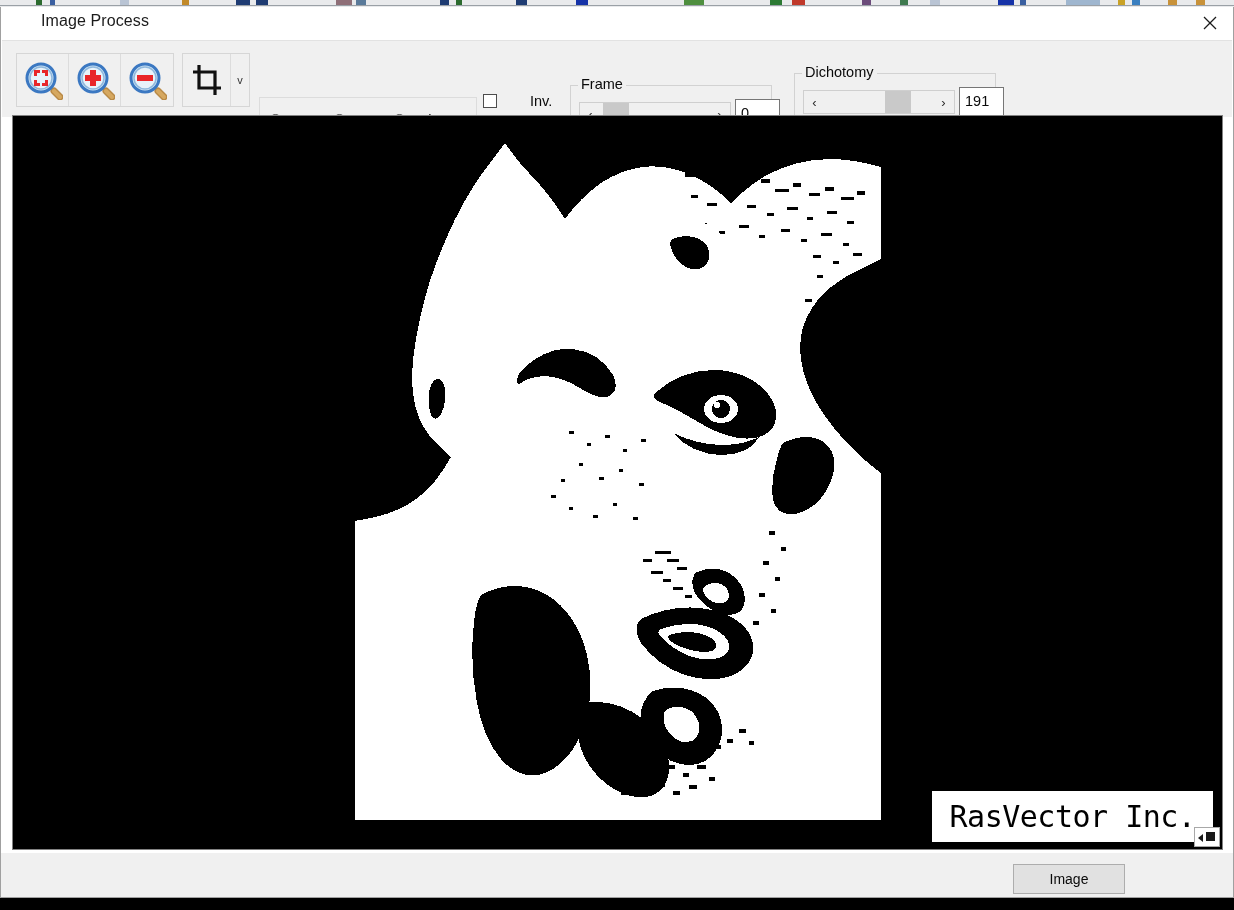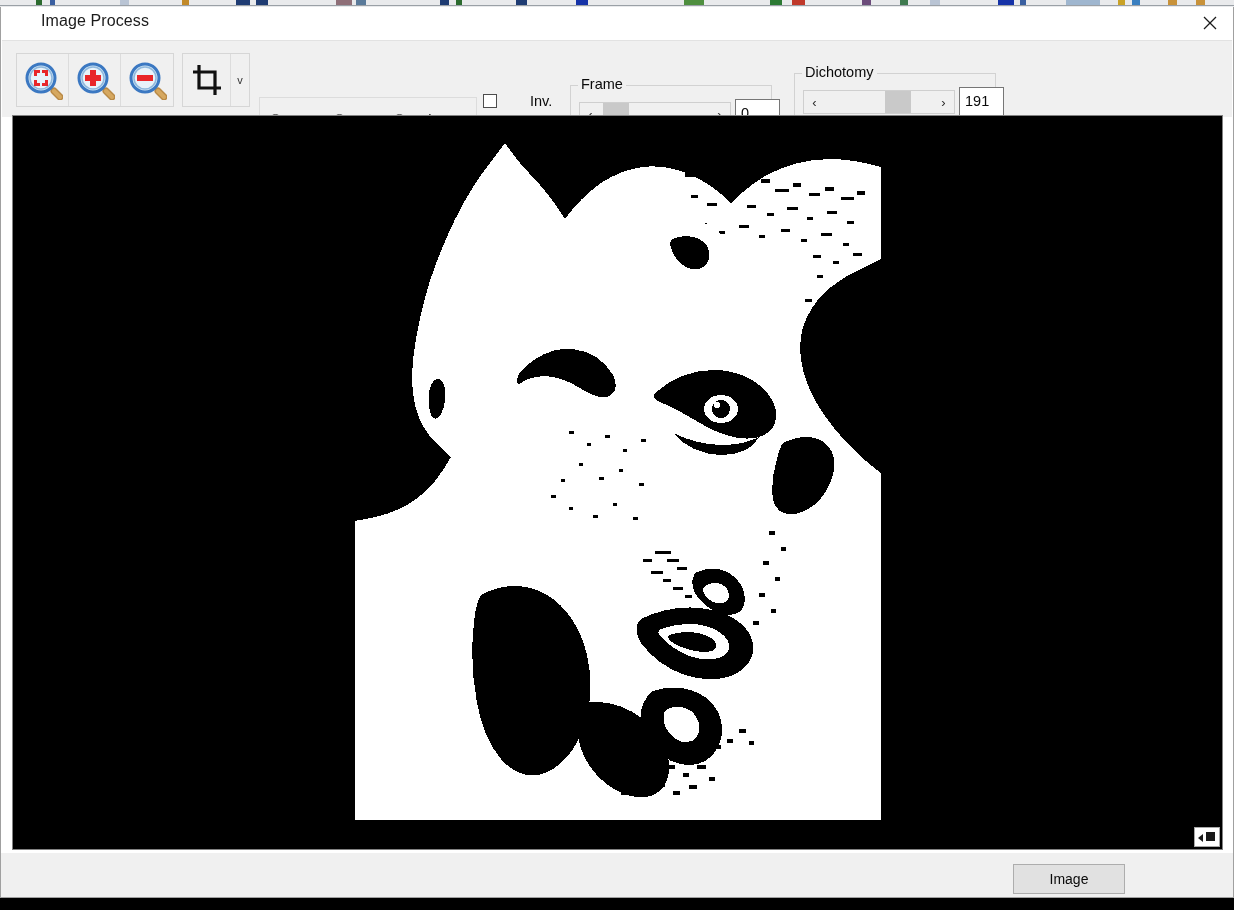--- a/index.html
+++ b/index.html
@@ -704,20 +704,23 @@
             <rect x="408" y="418" width="6" height="4"></rect>
             <rect x="420" y="434" width="5" height="4"></rect>
             <rect x="404" y="450" width="6" height="4"></rect>
             <rect x="416" y="466" width="5" height="4"></rect>
             <rect x="398" y="478" width="6" height="4"></rect>
           </g>
         </g>
       </svg>
     </div>
 
+    <div id="watermark">
+      <span id="watermark-text">RasVector Inc.</span>
+    </div>
 
     <div id="corner-marker">
       <b></b>
       <i></i>
     </div>
   </div>
 
   <div id="footer">
     <div class="dlg-btn" id="ok-btn">OK</div>
     <div class="dlg-btn" id="cancel-btn">Image</div>

